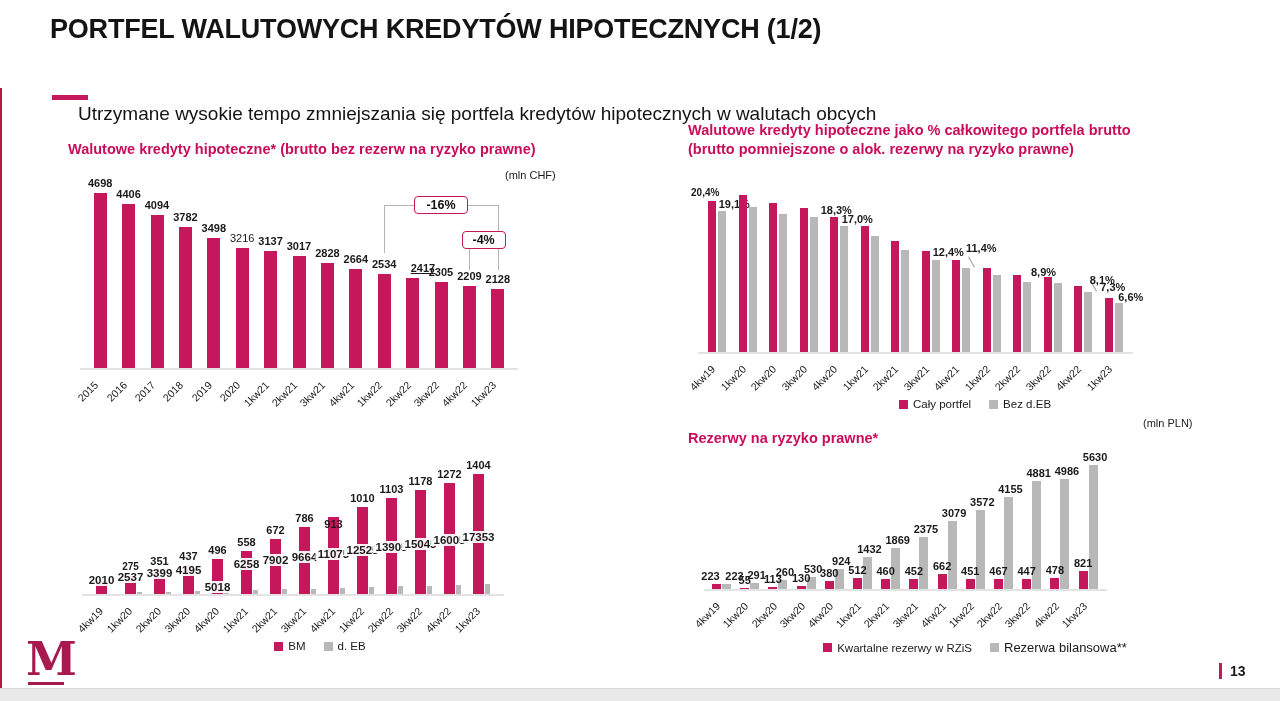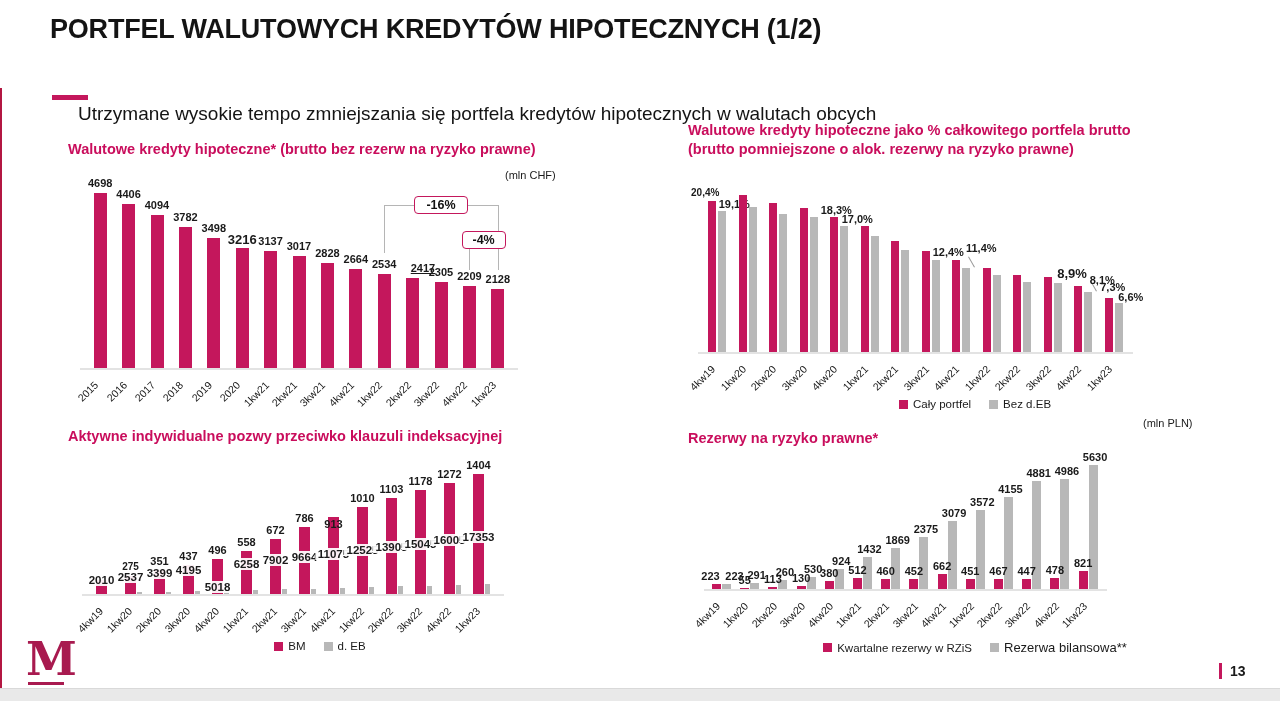--- a/index.html
+++ b/index.html
@@ -49,21 +49,21 @@
         <div style="position: absolute; left: 26.2px; top: 42px; width: 48px; font-size: 11px; text-align: center; font-weight: bold; color: rgb(26, 26, 26); white-space: nowrap;">4698</div>
         <div style="position: absolute; left: 72.1px; top: 68.877px; width: 13px; height: 164.123px; background: rgb(196, 23, 92);"></div>
         <div style="position: absolute; left: 54.6px; top: 52.877px; width: 48px; font-size: 11px; text-align: center; font-weight: bold; color: rgb(26, 26, 26); white-space: nowrap;">4406</div>
         <div style="position: absolute; left: 100.5px; top: 80.4989px; width: 13px; height: 152.501px; background: rgb(196, 23, 92);"></div>
         <div style="position: absolute; left: 83px; top: 64.4989px; width: 48px; font-size: 11px; text-align: center; font-weight: bold; color: rgb(26, 26, 26); white-space: nowrap;">4094</div>
         <div style="position: absolute; left: 128.9px; top: 92.1209px; width: 13px; height: 140.879px; background: rgb(196, 23, 92);"></div>
         <div style="position: absolute; left: 111.4px; top: 76.1209px; width: 48px; font-size: 11px; text-align: center; font-weight: bold; color: rgb(26, 26, 26); white-space: nowrap;">3782</div>
         <div style="position: absolute; left: 157.3px; top: 102.7px; width: 13px; height: 130.3px; background: rgb(196, 23, 92);"></div>
         <div style="position: absolute; left: 139.8px; top: 86.6999px; width: 48px; font-size: 11px; text-align: center; font-weight: bold; color: rgb(26, 26, 26); white-space: nowrap;">3498</div>
         <div style="position: absolute; left: 185.7px; top: 113.204px; width: 13px; height: 119.796px; background: rgb(196, 23, 92);"></div>
-        <div style="position: absolute; left: 168.2px; top: 97.2043px; width: 48px; font-size: 13px; text-align: center; font-weight: bold; color: rgb(26, 26, 26); white-space: nowrap;">3216</div>
+        <div style="position: absolute; left: 168.2px; top: 97.2043px; width: 48px; font-size: 11px; text-align: center; font-weight: normal; color: rgb(26, 26, 26); white-space: nowrap;">3216</div>
         <div style="position: absolute; left: 214.1px; top: 116.147px; width: 13px; height: 116.853px; background: rgb(196, 23, 92);"></div>
         <div style="position: absolute; left: 196.6px; top: 100.147px; width: 48px; font-size: 11px; text-align: center; font-weight: bold; color: rgb(26, 26, 26); white-space: nowrap;">3137</div>
         <div style="position: absolute; left: 242.5px; top: 120.617px; width: 13px; height: 112.383px; background: rgb(196, 23, 92);"></div>
         <div style="position: absolute; left: 225px; top: 104.617px; width: 48px; font-size: 11px; text-align: center; font-weight: bold; color: rgb(26, 26, 26); white-space: nowrap;">3017</div>
         <div style="position: absolute; left: 270.9px; top: 127.657px; width: 13px; height: 105.343px; background: rgb(196, 23, 92);"></div>
         <div style="position: absolute; left: 253.4px; top: 111.657px; width: 48px; font-size: 11px; text-align: center; font-weight: bold; color: rgb(26, 26, 26); white-space: nowrap;">2828</div>
         <div style="position: absolute; left: 299.3px; top: 133.766px; width: 13px; height: 99.2337px; background: rgb(196, 23, 92);"></div>
         <div style="position: absolute; left: 281.8px; top: 117.766px; width: 48px; font-size: 11px; text-align: center; font-weight: bold; color: rgb(26, 26, 26); white-space: nowrap;">2664</div>
         <div style="position: absolute; left: 327.7px; top: 138.609px; width: 13px; height: 94.3912px; background: rgb(196, 23, 92);"></div>
         <div style="position: absolute; left: 310.2px; top: 122.609px; width: 48px; font-size: 11px; text-align: center; font-weight: bold; color: rgb(26, 26, 26); white-space: nowrap;">2534</div>
@@ -126,21 +126,21 @@
         <div style="position: absolute; left: 286.25px; top: 137.64px; width: 1px; height: 12px; background: rgb(153, 153, 153); transform: rotate(-30deg);"></div>
         <div style="position: absolute; left: 272.25px; top: 123.64px; width: 48px; font-size: 11px; text-align: center; font-weight: bold; color: rgb(26, 26, 26); white-space: nowrap;">11,4%</div>
         <div style="position: absolute; left: 297.75px; top: 150.38px; width: 8px; height: 83.62px; background: rgb(196, 23, 92);"></div>
         <div style="position: absolute; left: 307.75px; top: 157.04px; width: 8px; height: 76.96px; background: rgb(184, 184, 184);"></div>
         <div style="position: absolute; left: 328.25px; top: 157.04px; width: 8px; height: 76.96px; background: rgb(196, 23, 92);"></div>
         <div style="position: absolute; left: 338.25px; top: 163.7px; width: 8px; height: 70.3px; background: rgb(184, 184, 184);"></div>
         <div style="position: absolute; left: 358.75px; top: 158.52px; width: 8px; height: 75.48px; background: rgb(196, 23, 92);"></div>
         <div style="position: absolute; left: 368.75px; top: 165.18px; width: 8px; height: 68.82px; background: rgb(184, 184, 184);"></div>
         <div style="position: absolute; left: 389.25px; top: 168.14px; width: 8px; height: 65.86px; background: rgb(196, 23, 92);"></div>
         <div style="position: absolute; left: 399.25px; top: 174.06px; width: 8px; height: 59.94px; background: rgb(184, 184, 184);"></div>
-        <div style="position: absolute; left: 363px; top: 148.14px; width: 48px; font-size: 13px; text-align: center; font-weight: bold; color: rgb(26, 26, 26); white-space: nowrap;">8,9%</div>
+        <div style="position: absolute; left: 346px; top: 148.14px; width: 48px; font-size: 11px; text-align: left; font-weight: bold; color: rgb(26, 26, 26); white-space: nowrap;">8,9%</div>
         <div style="position: absolute; left: 408.25px; top: 162.06px; width: 1px; height: 12px; background: rgb(153, 153, 153); transform: rotate(-30deg);"></div>
         <div style="position: absolute; left: 393.25px; top: 156.06px; width: 48px; font-size: 11px; text-align: center; font-weight: bold; color: rgb(26, 26, 26); white-space: nowrap;">8,1%</div>
         <div style="position: absolute; left: 419.75px; top: 179.98px; width: 8px; height: 54.02px; background: rgb(196, 23, 92);"></div>
         <div style="position: absolute; left: 429.75px; top: 185.16px; width: 8px; height: 48.84px; background: rgb(184, 184, 184);"></div>
         <div style="position: absolute; left: 403.75px; top: 162.98px; width: 48px; font-size: 11px; text-align: center; font-weight: bold; color: rgb(26, 26, 26); white-space: nowrap;">7,3%</div>
         <div style="position: absolute; left: 421.75px; top: 173.16px; width: 48px; font-size: 11px; text-align: center; font-weight: bold; color: rgb(26, 26, 26); white-space: nowrap;">6,6%</div>
         <div style="position: absolute; left: -17.75px; top: 243px; width: 46px; text-align: right; font-size: 10.5px; color: rgb(26, 26, 26); transform: rotate(-45deg); transform-origin: 100% 50%; white-space: nowrap;">4kw19</div>
         <div style="position: absolute; left: 12.75px; top: 243px; width: 46px; text-align: right; font-size: 10.5px; color: rgb(26, 26, 26); transform: rotate(-45deg); transform-origin: 100% 50%; white-space: nowrap;">1kw20</div>
         <div style="position: absolute; left: 43.25px; top: 243px; width: 46px; text-align: right; font-size: 10.5px; color: rgb(26, 26, 26); transform: rotate(-45deg); transform-origin: 100% 50%; white-space: nowrap;">2kw20</div>
         <div style="position: absolute; left: 73.75px; top: 243px; width: 46px; text-align: right; font-size: 10.5px; color: rgb(26, 26, 26); transform: rotate(-45deg); transform-origin: 100% 50%; white-space: nowrap;">3kw20</div>
@@ -161,21 +161,20 @@
           </div>
           <div style="position: static; display: flex; align-items: center; gap: 5px;">
             <div style="position: static; width: 9px; height: 9px; background: rgb(184, 184, 184);"></div>
             <div style="position: static; font-size: 11.5px; color: rgb(26, 26, 26); white-space: nowrap;">Bez d.EB</div>
           </div>
         </div>
       </div>
   </section>
 
   <section class="panel" id="panel-bl" style="left:50px;top:420px;width:600px;height:262px;">
-    <div class="chart-title" style="left:18px;top:8px;">Aktywne indywidualne pozwy przeciwko klauzuli indeksacyjnej</div>
     <div class="plot" id="plot-bl">
         <div style="position: absolute; left: 32px; top: 174px; width: 422px; height: 2px; background: rgb(227, 227, 227);"></div>
         <div style="position: absolute; left: 46px; top: 160.1px; width: 11px; height: 13.8996px; background: rgb(196, 23, 92);"></div>
         <div style="position: absolute; left: 51.5px; top: 154px; transform: translateX(-50%); padding: 0px 3px; background: rgba(255, 255, 255, 0.93); font-size: 11.5px; font-weight: bold; color: rgb(26, 26, 26); white-space: nowrap;">2010</div>
         <div style="position: absolute; left: 75px; top: 156.456px; width: 11px; height: 17.5439px; background: rgb(196, 23, 92);"></div>
         <div style="position: absolute; left: 87px; top: 172.098px; width: 5px; height: 1.90169px; background: rgb(184, 184, 184);"></div>
         <div style="position: absolute; left: 56.5px; top: 141.456px; width: 48px; font-size: 10px; text-align: center; font-weight: bold; color: rgb(26, 26, 26); white-space: nowrap;">275</div>
         <div style="position: absolute; left: 80.5px; top: 150.7px; transform: translateX(-50%); padding: 0px 3px; background: rgba(255, 255, 255, 0.93); font-size: 11.5px; font-weight: bold; color: rgb(26, 26, 26); white-space: nowrap;">2537</div>
         <div style="position: absolute; left: 104px; top: 150.495px; width: 11px; height: 23.5049px; background: rgb(196, 23, 92);"></div>
         <div style="position: absolute; left: 116px; top: 171.573px; width: 5px; height: 2.42725px; background: rgb(184, 184, 184);"></div>

